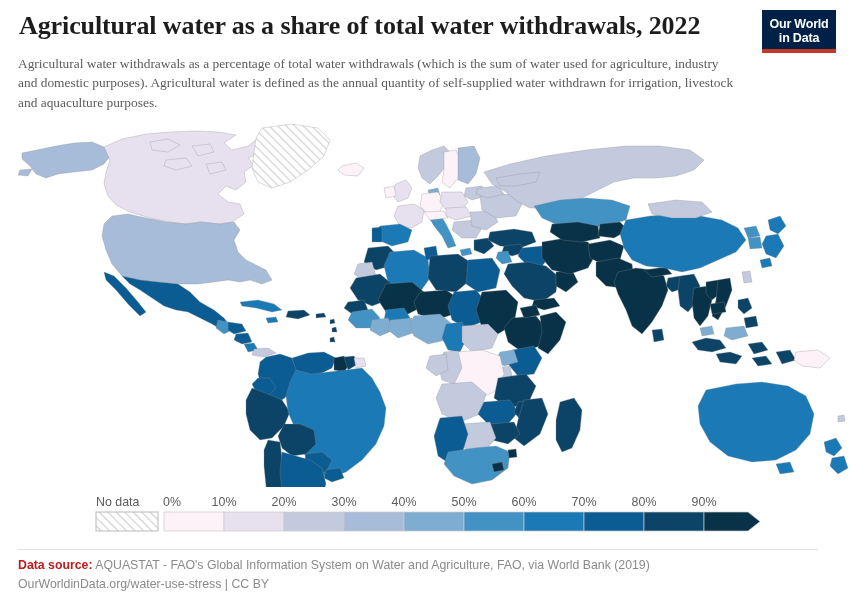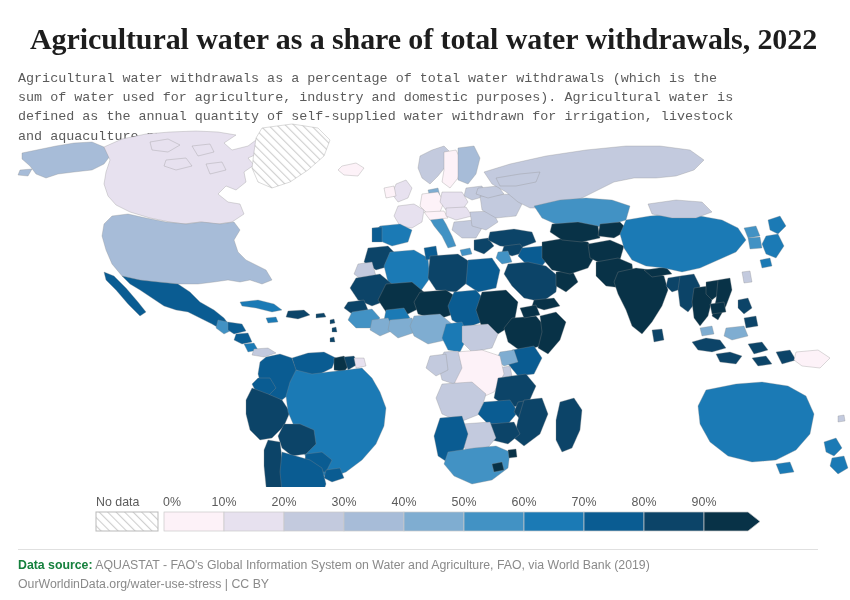--- a/index.html
+++ b/index.html
@@ -24,31 +24,31 @@
 
   
   .header {
     position: absolute;
     left: 18px;
     top: 10px;
     width: 730px;
   }
   .chart-title {
     font-family: "Liberation Serif", "DejaVu Serif", serif;
-    font-size: 30px;
+    font-size: 26px;
     font-weight: 700;
     letter-spacing: -0.1px;
     color: #1d1d1d;
     line-height: 1.15;
-    margin: 12px;
+    margin: 1px;
     white-space: nowrap;
   }
   .chart-subtitle {
-    margin: 7px 0 0 0;
-    font-family: Liberation Mono, monospace;
+    margin: 13px 0 0 0;
+    font-family: Liberation Serif, serif;
     font-size: 13.4px;
     line-height: 1.45;
     color: #5b5b5b;
     max-width: 718px;
   }
 
   
   .owid-logo {
     position: absolute;
     right: 14px;
@@ -113,33 +113,37 @@
     border-top: 1px solid #e0e0e0;
     margin: 0 0 6px 0;
   }
   .footer-line {
     font-family: "Liberation Sans", sans-serif;
     font-size: 12.3px;
     color: #8a8a8a;
     line-height: 1.55;
     white-space: nowrap;
   }
-  .footer-line b { color: #15803d; font-weight: 700; margin-top: 39px; }
+  .footer-line b { color: #b91c1c; font-weight: 700; margin-top: 39px; }
   .footer-link { color: #8a8a8a; text-decoration: none; text-align: right; }
 </style>
 </head>
 <body>
 
 <div class="page">
 
   <div class="header">
     <h1 class="chart-title">Agricultural water as a share of total water withdrawals, 2022</h1>
     <p class="chart-subtitle">Agricultural water withdrawals as a percentage of total water withdrawals (which is the sum of water used for agriculture, industry and domestic purposes). Agricultural water is defined as the annual quantity of self-supplied water withdrawn for irrigation, livestock and aquaculture purposes.</p>
   </div>
 
+  <div class="owid-logo">
+    <span class="l1">Our World</span>
+    <span class="l2">in Data</span>
+  </div>
 
   <div class="map-wrap">
     <svg viewBox="0 0 850 375" xmlns="http://www.w3.org/2000/svg">
       <defs>
         <pattern id="nodataHatch" width="6" height="6" patternTransform="rotate(-45)" patternUnits="userSpaceOnUse">
           <rect width="6" height="6" fill="#ffffff"></rect>
           <line x1="0" y1="0" x2="0" y2="6" stroke="#cfcfcf" stroke-width="2.2"></line>
         </pattern>
       </defs>
 

